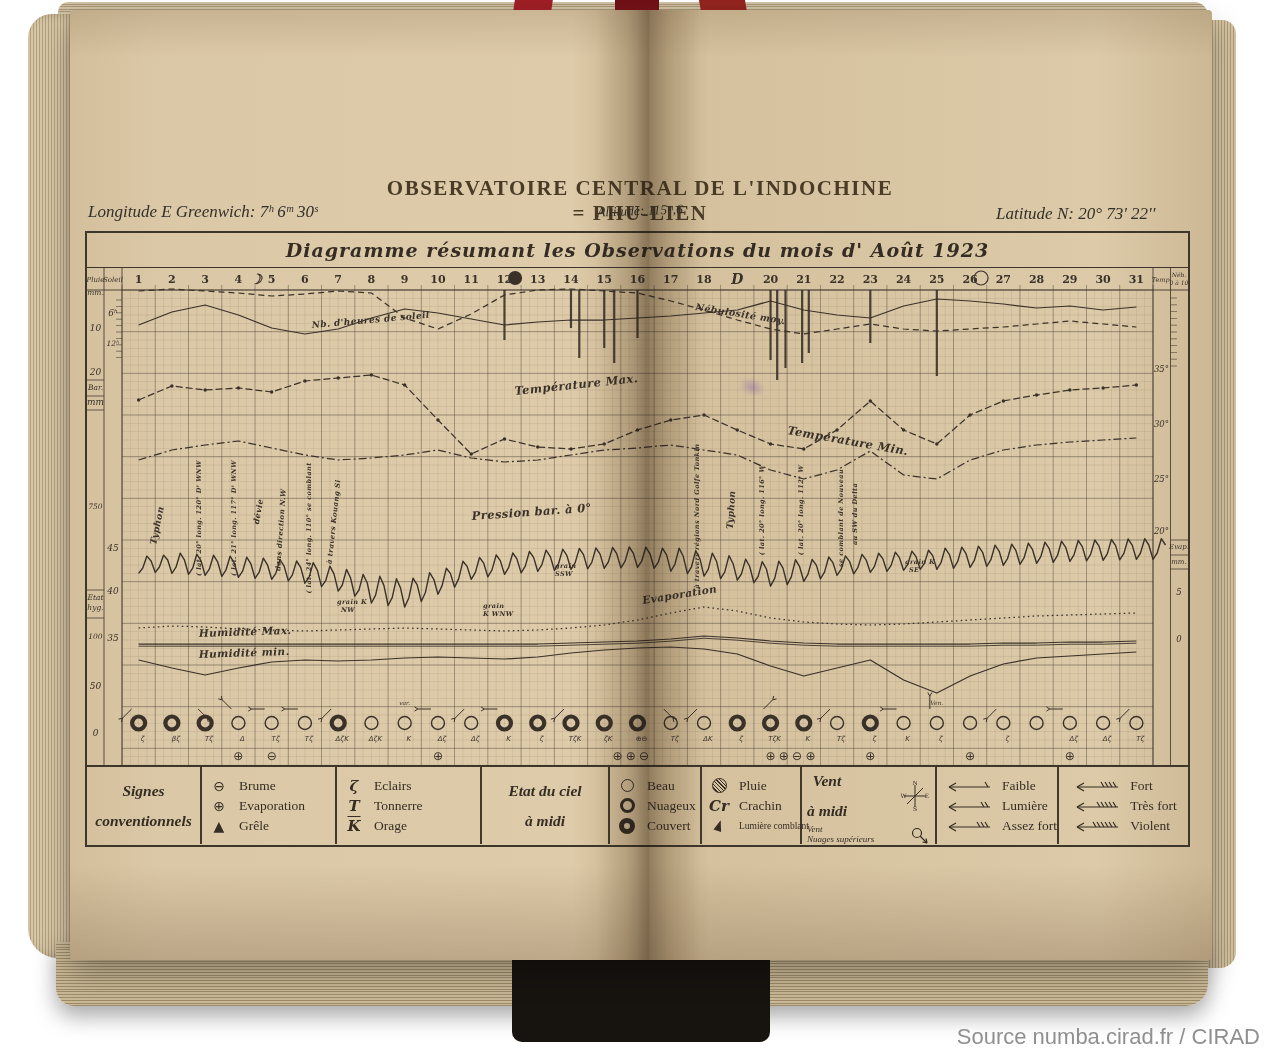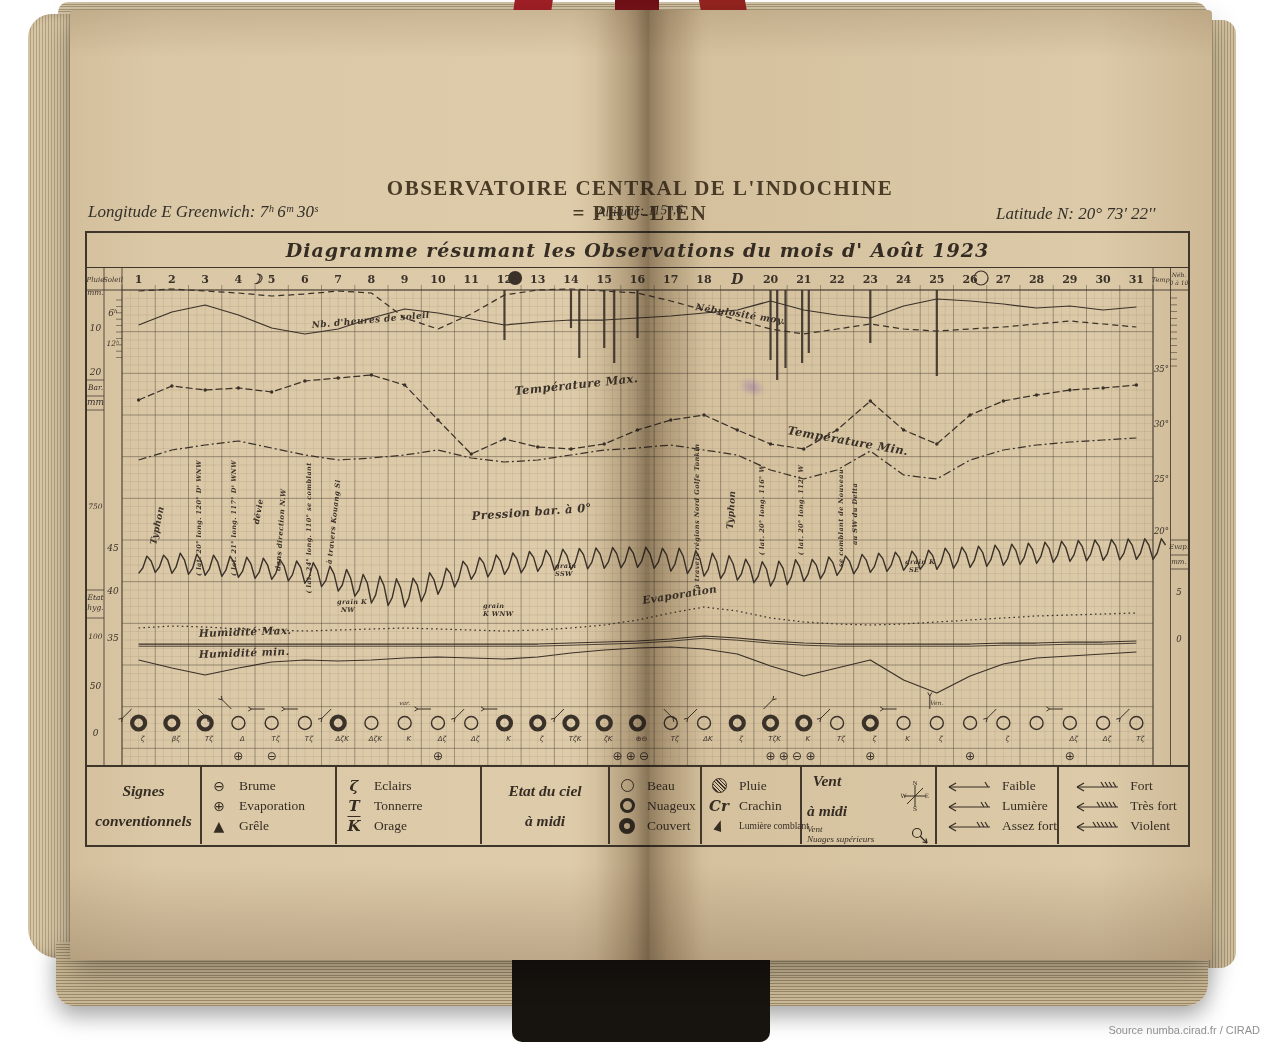--- a/index.html
+++ b/index.html
@@ -57,21 +57,21 @@
   .sk-open{width:11px;height:11px;border-width:1.4px;}
   .sk-mid{width:9px;height:9px;border-width:3.2px;}
   .sk-full{width:6px;height:6px;border-width:5.2px;}
   .sym-pluie{width:13px;height:13px;border-radius:50%;border:1px solid #352d24;
     background:repeating-linear-gradient(45deg,#352d24 0 1px,rgba(0,0,0,0) 1px 2.6px);}
   .sym-zod{width:0;height:0;border-left:4px solid transparent;border-right:4px solid transparent;border-bottom:11px solid #352d24;transform:rotate(18deg);}
   .lg-vent-top{display:flex;align-items:center;justify-content:space-between;}
   .lg-vent-sub{display:flex;align-items:center;justify-content:space-between;font-style:italic;font-size:9px;line-height:1.1;}
   
   .source-bar{position:absolute;left:0;top:1016px;width:1276px;height:38px;z-index:50;}
-  .source-bar span{position:absolute;right:16px;top:8px;font-family:"Liberation Sans",sans-serif;font-size:11px;color:#8f8f8f;}
+  .source-bar span{position:absolute;right:16px;top:8px;font-family:"Liberation Sans",sans-serif;font-size:22px;color:#8f8f8f;}
 </style>
 </head>
 <body>
 
 <div class="scene">
   <div class="pages-top"></div>
   <div class="pages-left"></div>
   <div class="pages-right"></div>
   <div class="pages-bottom"></div>
   <div class="spine-dark"></div>

